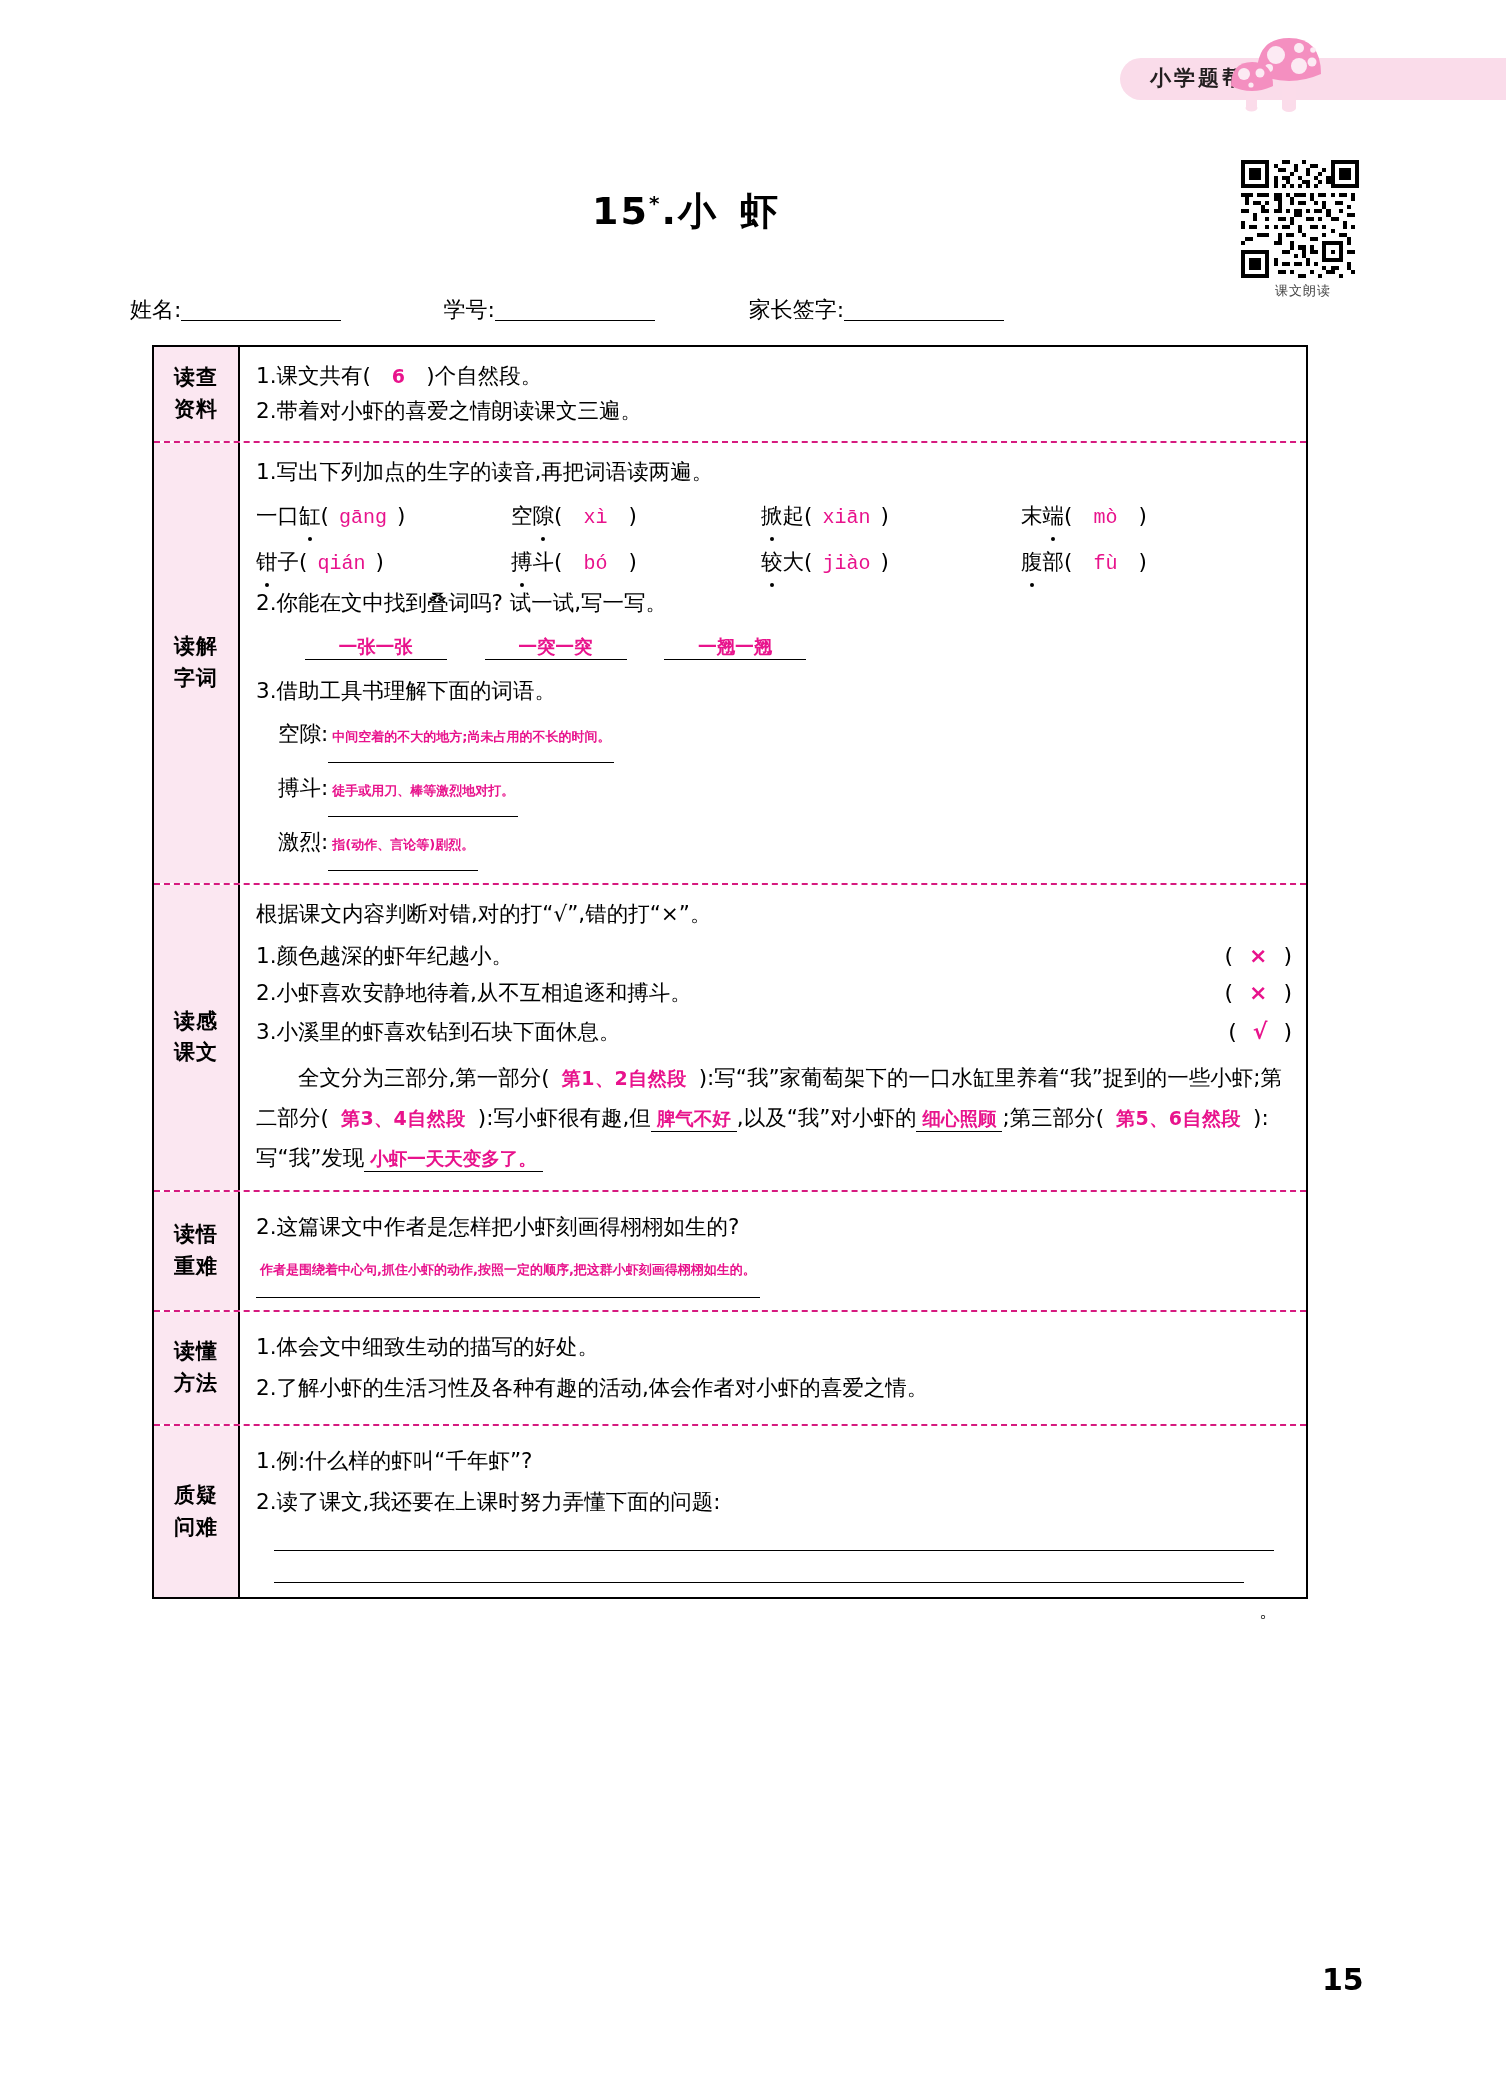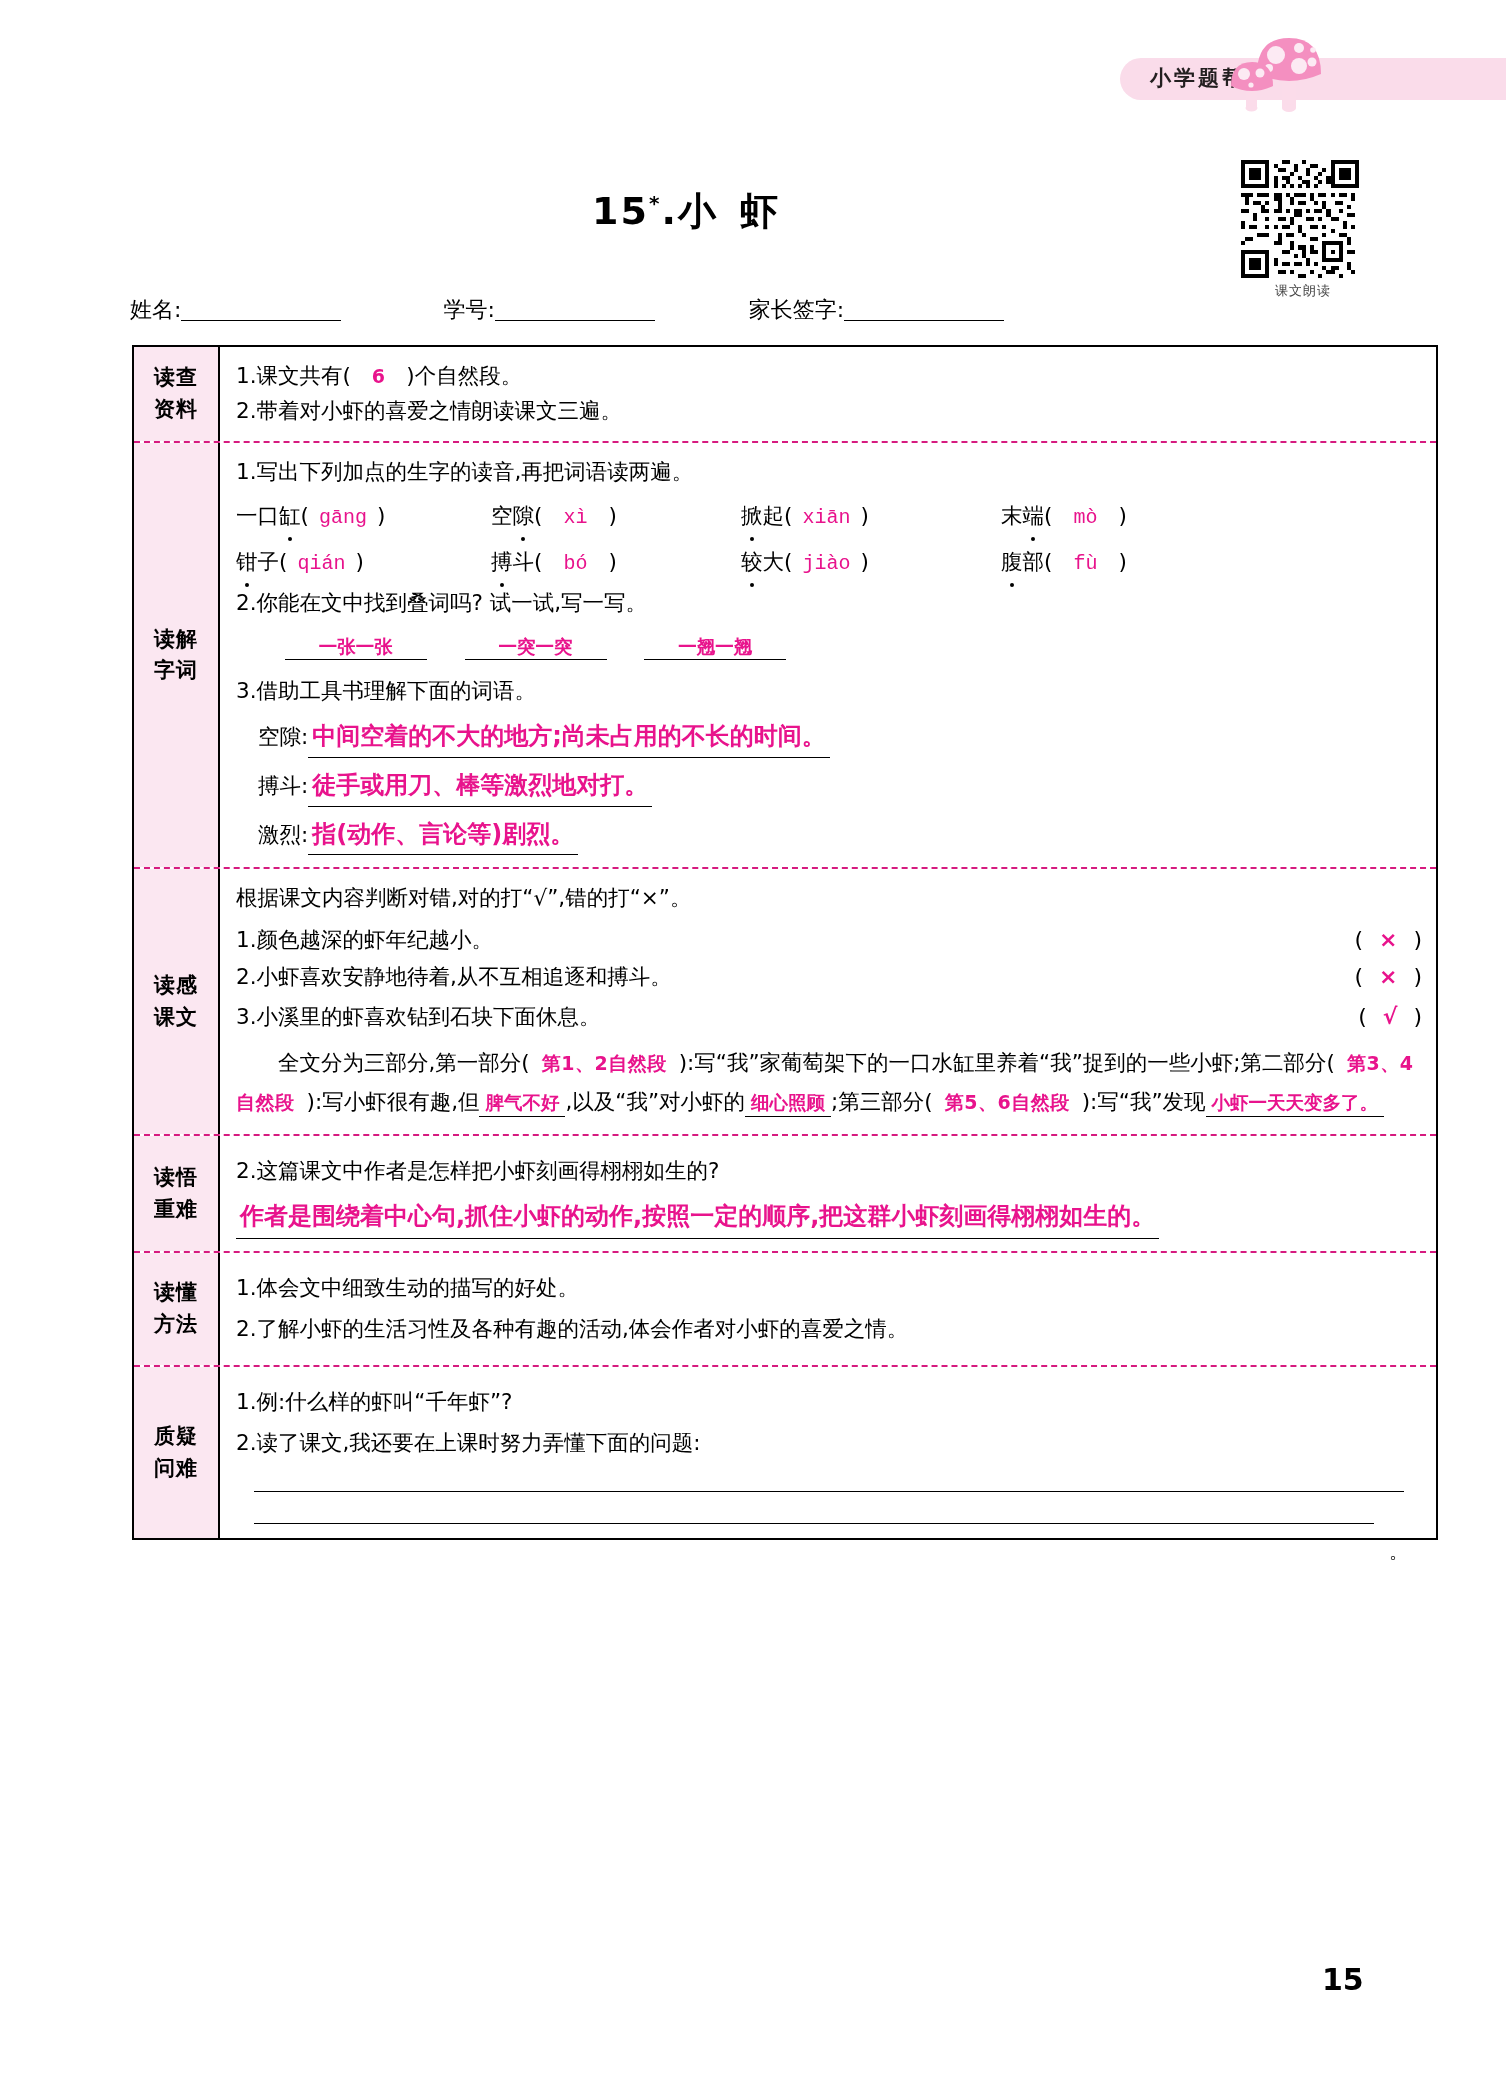--- a/index.html
+++ b/index.html
@@ -96,22 +96,22 @@
     height: 20px;
     vertical-align: -4px;
   }
   .gap-a { display: inline-block; width: 88px; }
   .gap-b { display: inline-block; width: 80px; }
 
   
   .sheet {
     position: absolute;
     top: 345px;
-    left: 132px;
-    width: 1306px;
+    left: 152px;
+    width: 1156px;
     border: 2px solid #000;
     box-sizing: border-box;
   }
   .row {
     display: flex;
     border-bottom: 2px dashed #d61a7f;
     min-height: 40px;
   }
   .row:last-child { border-bottom: none; }
   .label-cell {
@@ -153,23 +153,23 @@
     border-bottom: 1.4px solid #000;
     padding: 0 6px 1px 6px;
     display: inline-block;
     font-size: 18.5px;
     line-height: 1.25;
   }
   .u-ans-lg {
     color: #e8138c;
     font-weight: 600;
     border-bottom: 1.4px solid #000;
-    padding: 0 4px 1px 4px;
+    padding: 0 4px 15px 4px;
     display: inline-block;
-    font-size: 24px;
+    font-size: 13px;
   }
   .dotted-char { position: relative; display: inline-block; }
   .dotted-char::after {
     content: "";
     position: absolute;
     left: 50%;
     bottom: -7px;
     transform: translateX(-50%);
     width: 4px; height: 4px;
     background: #000;

